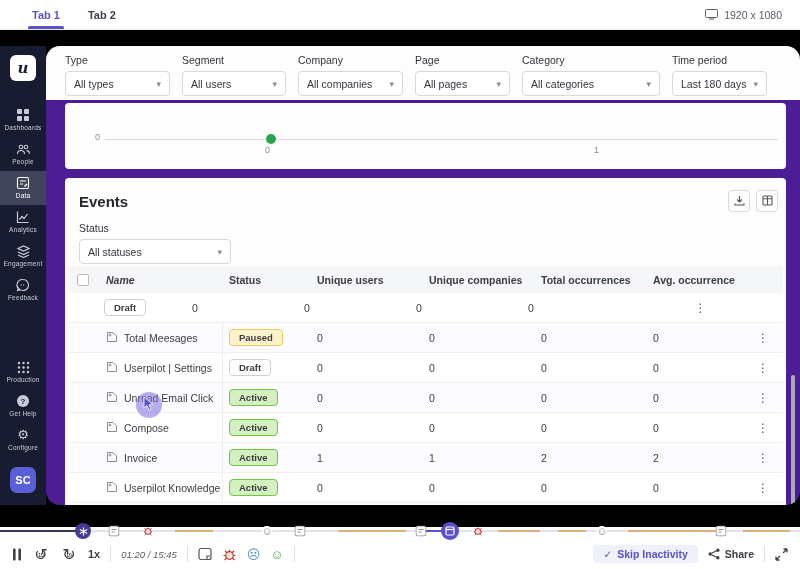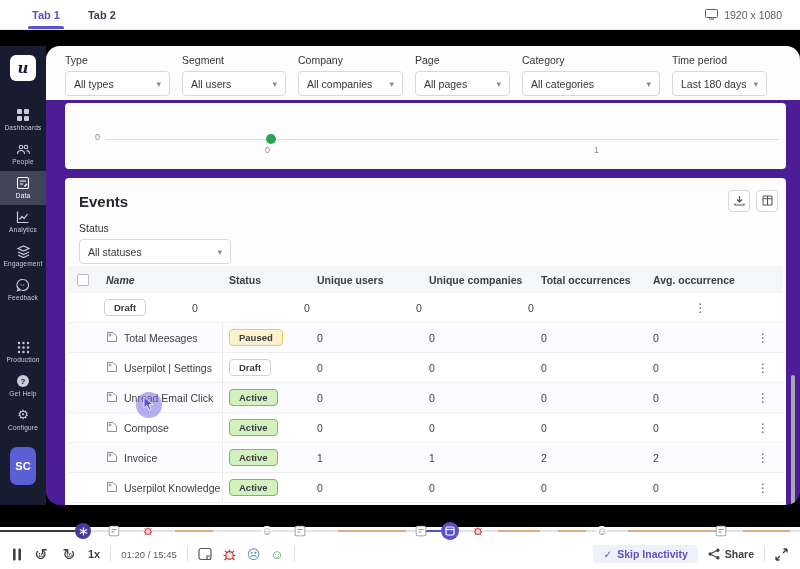--- a/index.html
+++ b/index.html
@@ -29,23 +29,23 @@
     font-size:15px; color:#1b1f33; }
   .nav-group-top { margin-top:22px; width:100%; }
   .nav-spacer { flex:1; }
   .nav-item { width:100%; padding:5px 0 6px; display:flex; flex-direction:column;
     align-items:center; gap:2px; cursor:pointer; }
   .nav-item.active { background:#40455a; }
   .nav-item svg { display:block; }
   .nav-label { font-size:6.5px; color:#c9ccd8; letter-spacing:.2px; }
   .nav-item.active .nav-label { color:#fff; }
   .gear-glyph { font-size:13px; color:#c9ccd8; line-height:14px; }
-  .avatar { width:26px; height:38px; border-radius:7px; background:#5a5fd6; color:#fff;
+  .avatar { width:26px; height:26px; border-radius:7px; background:#5a5fd6; color:#fff;
     font-size:11px; font-weight:700; display:flex; align-items:center;
-    justify-content:center; margin:10px 0 20px; cursor:pointer; }
+    justify-content:center; margin:10px 0 12px; cursor:pointer; }
 
   
   .app-main { position:absolute; left:46px; top:16px; right:0; bottom:22px;
     background:#4c1d95; overflow:hidden;border-radius:14px; }
 
   .filterbar { height:54px; background:#fdfdfd; display:flex; gap:12px;
     padding:8px 0 0 19px; }
   .filter-label { font-size:10.5px; color:#34343c; margin-bottom:5px; }
   .select { background:#fff; border:1px solid #d7d7dc; border-radius:4px; height:25px;
     display:flex; align-items:center; justify-content:space-between; padding:0 8px;
@@ -128,21 +128,21 @@
   .m-smiley { font-size:11px; color:#8d8d95; line-height:10px; background:#fff;
     border-radius:50%; }
   .controls { position:absolute; left:0; right:0; top:12px; bottom:0; display:flex;
     align-items:center; padding:0 12px; gap:10px; }
   .ctl { display:flex; align-items:center; justify-content:center; cursor:pointer; }
   .seek { position:relative; width:18px; height:18px; font-size:16px; color:#3f3f46; }
   .seek .ten { position:absolute; left:50%; top:55%; transform:translate(-50%,-50%);
     font-size:5px; font-weight:700; }
   .speed { font-size:11px; font-weight:700; color:#3f3f46; cursor:pointer; }
   .vdiv { width:1px; height:16px; background:#e0e0e4; }
-  .time { font-size:9.5px; color:#5a5a62; white-space:nowrap; }
+  .time { font-size:9.5px; color:#5a5a62; white-space:nowrap;font-style:italic; }
   .face { font-size:13px; line-height:13px; cursor:pointer; }
   .face.sad { color:#4a8fb5; }
   .face.happy { color:#3fa34d; }
   .spacer { flex:1; }
   .skip-pill { display:flex; align-items:center; gap:5px; background:#eef0fa;
     border-radius:4px; padding:3px 10px; color:#5b51c9; font-size:10.5px;
     font-weight:600; cursor:pointer; }
   .share-btn { display:flex; align-items:center; gap:5px; font-size:10.5px;
     font-weight:600; color:#3f3f46; cursor:pointer; }
 </style>

